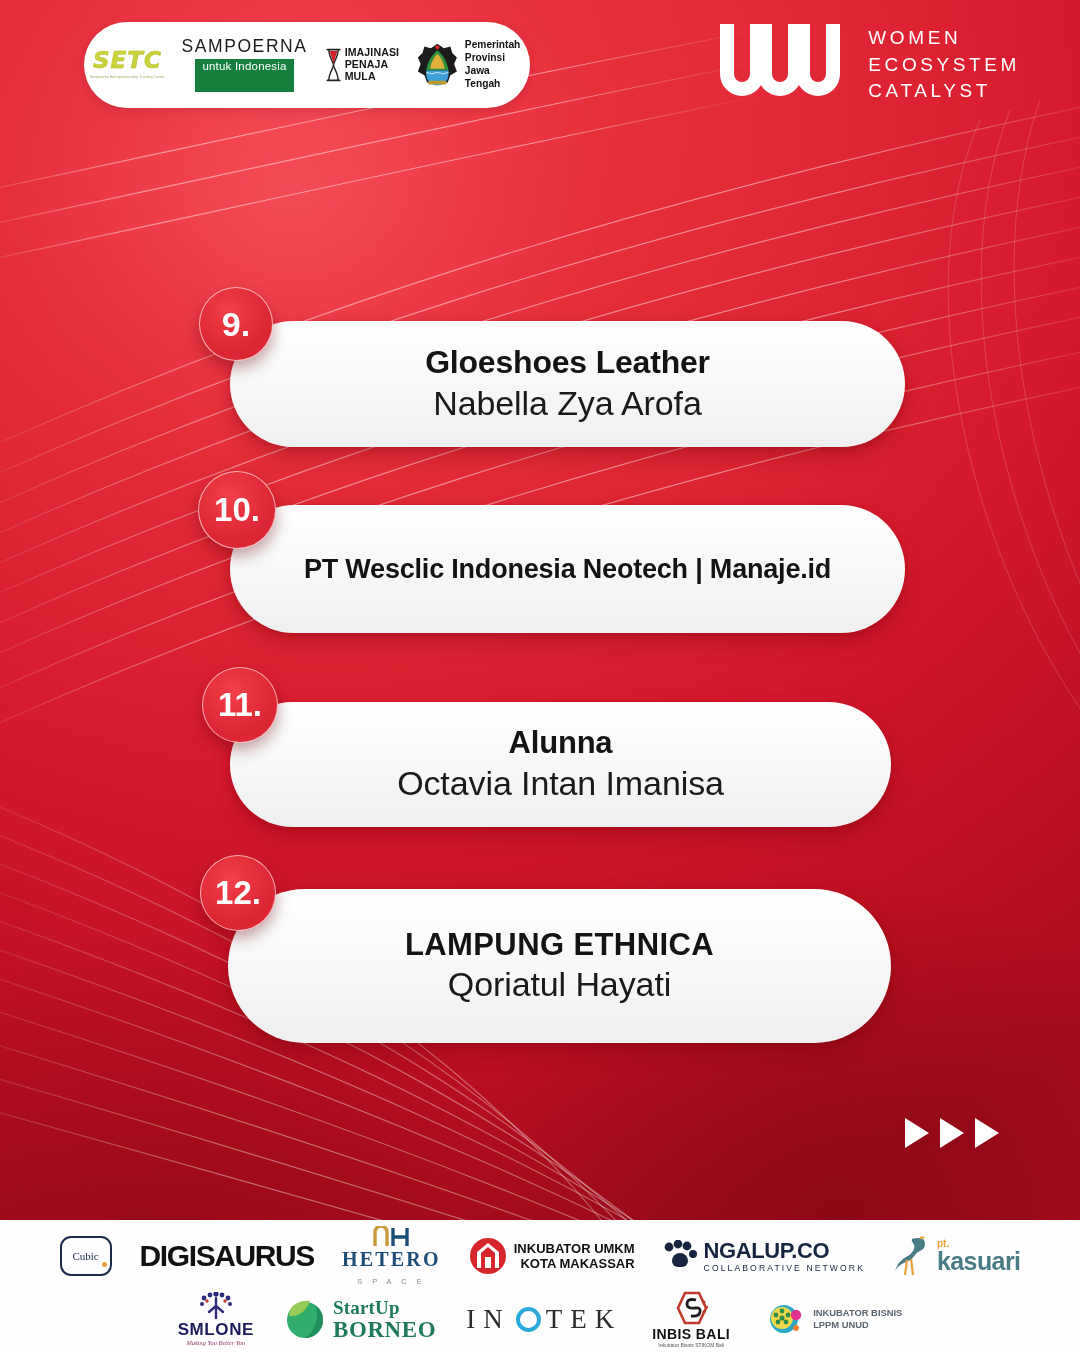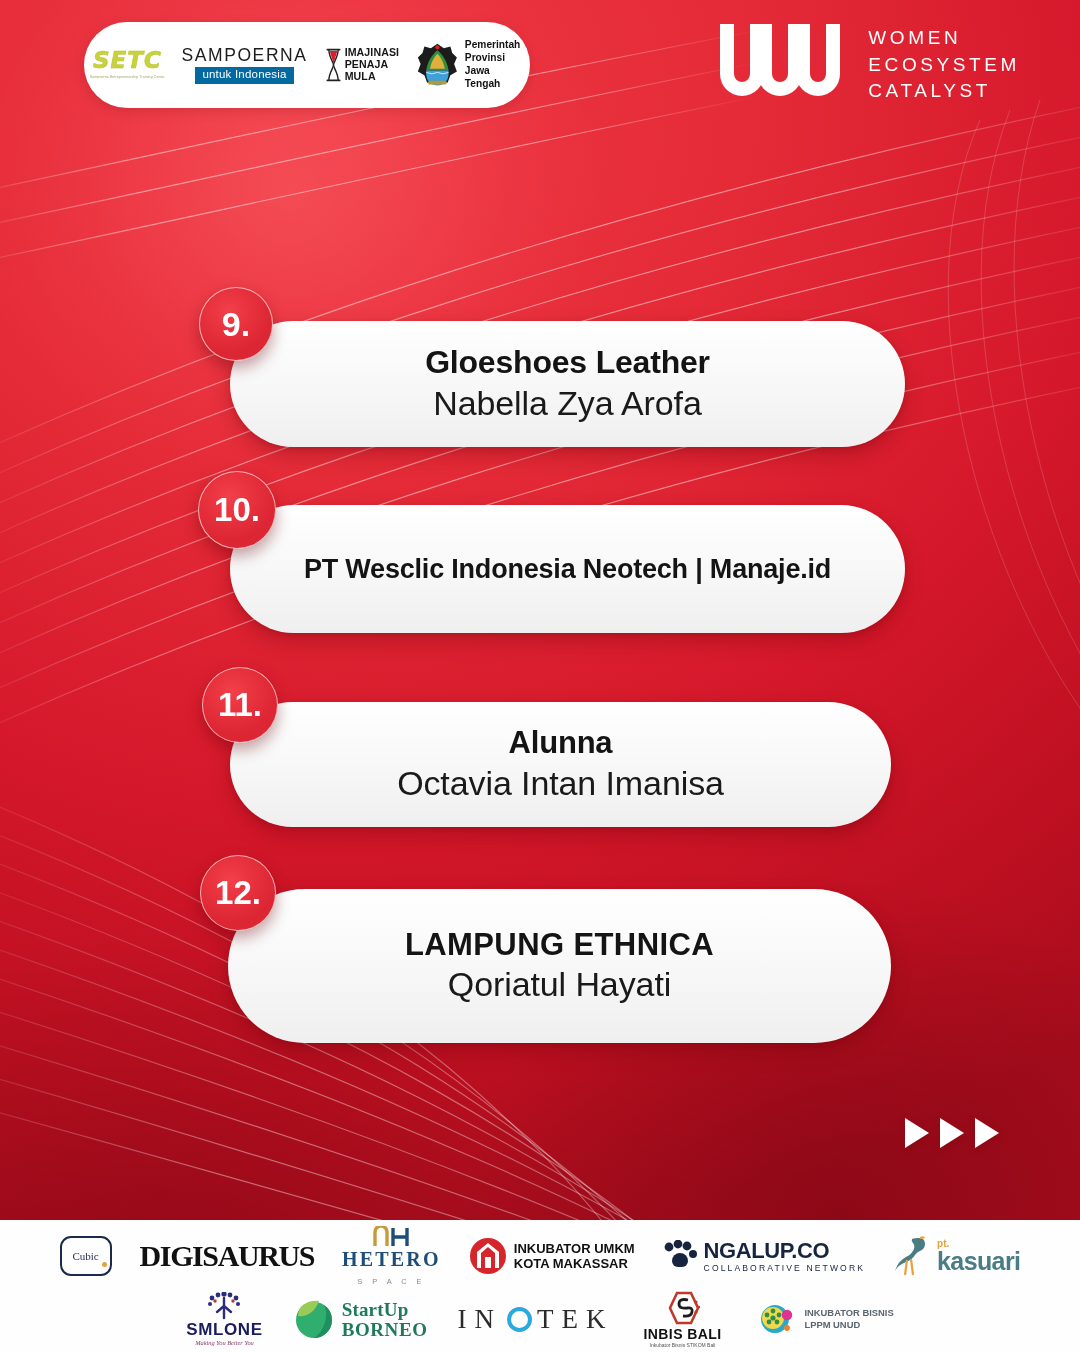--- a/index.html
+++ b/index.html
@@ -65,23 +65,23 @@
     text-align:center; margin-top:3px; white-space:nowrap;
   }
 
   
   .samp{ flex-direction:column; align-items:center; }
   .samp .top{
     font-size:17.5px; letter-spacing:1.6px; color:#1c1c1c; line-height:1;
     font-family:"Liberation Sans", sans-serif;
   }
   .samp .btm{
-    margin-top:3px; background:#0369a1; color:#fff;
+    margin-top:3px; background:#15803d; color:#fff;
     font-size:11.5px; letter-spacing:.2px;
-    padding:2px 7px 3px; line-height:1;
+    padding:2px 7px 20px; line-height:1;
   }
 
   
   .imaj{ align-items:center; gap:3px; }
   .imaj .glass{ width:17px; height:36px; position:relative; }
   .imaj .glass svg{ display:block; }
   .imaj .txt{
     font-size:10.6px; font-weight:600; color:#161616; line-height:1.12;
     letter-spacing:.1px;
   }
@@ -167,31 +167,31 @@
   .cubic{
     width:52px;height:40px;border:2.6px solid #1b2a4a;border-radius:11px;
     display:flex;align-items:center;justify-content:center;
     font-size:11px;color:#1b2a4a;font-family:"Liberation Serif",serif;
     position:relative;
   }
   .cubic::after{content:"";position:absolute;right:3px;bottom:7px;width:5px;height:5px;border-radius:50%;background:#e8a13a;}
 
   .digis{
     font-size:30px; font-weight:bold; letter-spacing:-1.4px; color:#111;
-    font-family:Liberation Serif, serif; line-height:1;
+    font-family:Liberation Sans, sans-serif; line-height:1;
   }
 
   .hetero{ flex-direction:column; align-items:center; line-height:1; }
   .hetero .ic{ width:44px;height:22px; margin-bottom:1px; }
   .hetero .n{ font-size:20px; letter-spacing:2.2px; color:#1d4e79; font-weight:bold; font-family:"Liberation Serif",serif;}
   .hetero .s{ font-size:7.4px; letter-spacing:4px; color:#7e8a96; margin-top:9px;}
 
   .inkmks{ gap:7px; align-items:center;}
   .inkmks .ic{width:38px;height:38px;}
-  .inkmks .t{font-size:13px;font-weight:bold;color:#111;line-height:1.16;}
+  .inkmks .t{font-size:13px;font-weight:bold;color:#111;line-height:1.16;text-align:right;}
 
   .ngalup{ gap:7px; align-items:center;}
   .ngalup .paw{width:34px;height:32px;}
   .ngalup .t1{font-size:22px;font-weight:bold;color:#16243f;letter-spacing:-.4px;line-height:1;}
   .ngalup .t2{font-size:8.6px;letter-spacing:2.1px;color:#16243f;margin-top:2px;line-height:1;}
 
   .kasuari{ gap:4px; align-items:flex-end;}
   .kasuari .bird{width:40px;height:44px;}
   .kasuari .wrap{line-height:1; padding-bottom:4px;}
   .kasuari .pt{font-size:10px;color:#e8a13a;font-weight:bold;line-height:1;}
@@ -199,21 +199,21 @@
 
   .smlone{flex-direction:column;align-items:center;line-height:1;}
   .smlone .ic{width:40px;height:28px;}
   .smlone .n{font-size:17px;font-weight:bold;letter-spacing:.6px;color:#1b1b5e;margin-top:1px;}
   .smlone .s{font-size:6.4px;color:#8c3a6b;font-family:"Liberation Serif",serif;font-style:italic;margin-top:2px;}
 
   .sborneo{gap:7px;align-items:center;}
   .sborneo .leaf{width:42px;height:42px;}
   .sborneo .w{line-height:1;font-family:"Liberation Serif",serif;}
   .sborneo .a{font-size:19px;font-weight:bold;color:#1f7a5a;letter-spacing:.2px;}
-  .sborneo .b{font-size:19px;font-weight:bold;color:#1f7a5a;letter-spacing:.6px;margin-top:1px;}
+  .sborneo .b{font-size:23px;font-weight:bold;color:#1f7a5a;letter-spacing:.6px;margin-top:1px;}
 
   .inotek{
     font-size:27px;letter-spacing:8px;color:#2b2b2b;
     font-family:"Liberation Serif",serif; display:flex;align-items:center;gap:1px;
   }
   .inotek .o{width:25px;height:25px;border:4px solid #2ba8dc;border-radius:50%;display:inline-block;margin:0 4px;}
 
   .inbis{flex-direction:column;align-items:center;line-height:1;}
   .inbis .ic{width:36px;height:34px;}
   .inbis .n{font-size:14px;font-weight:bold;color:#111;letter-spacing:.4px;margin-top:2px;}

